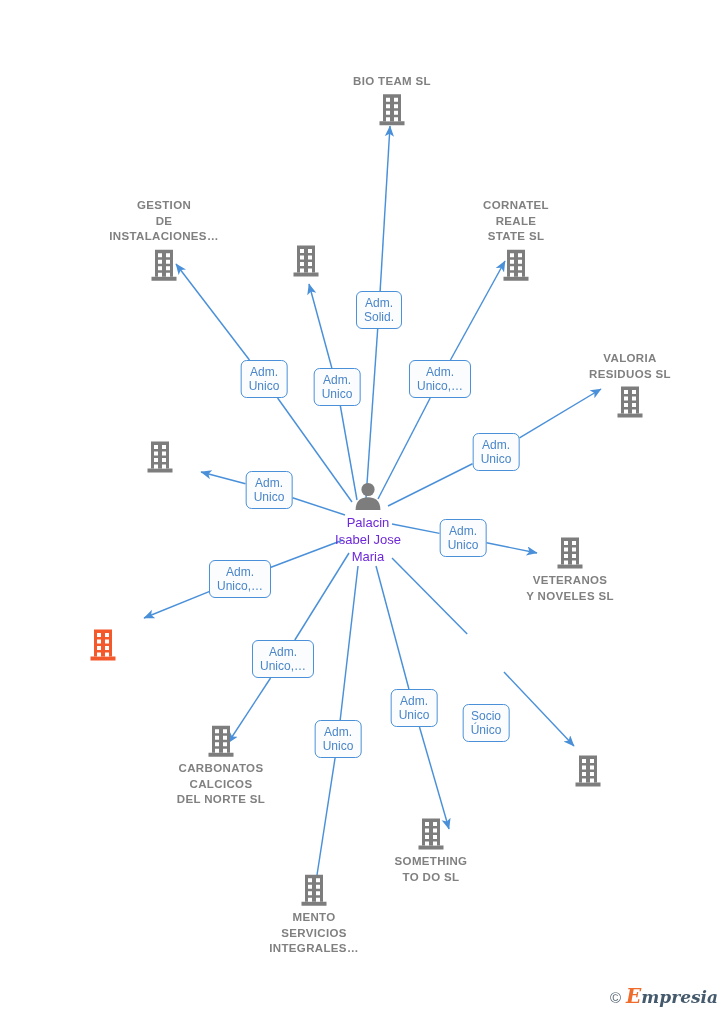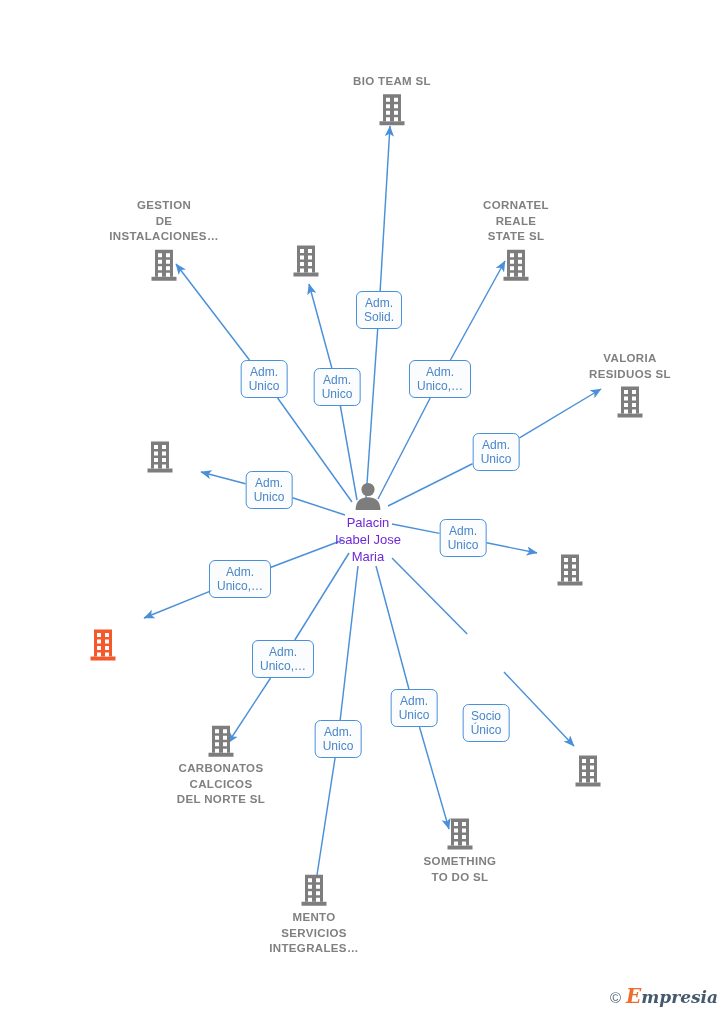--- a/index.html
+++ b/index.html
@@ -189,21 +189,22 @@
             <g fill="#ffffff">
               <rect x="9" y="5" width="4" height="4"></rect>
               <rect x="17" y="5" width="4" height="4"></rect>
               <rect x="9" y="11.5" width="4" height="4"></rect>
               <rect x="17" y="11.5" width="4" height="4"></rect>
               <rect x="9" y="18" width="4" height="4"></rect>
               <rect x="17" y="18" width="4" height="4"></rect>
               <rect x="9" y="24.5" width="4" height="4"></rect>
               <rect x="17" y="24.5" width="4" height="4"></rect>
             </g>
-          </svg></span></div>
+          </svg></span><span class="caption">VETERANOS
+Y NOVELES  SL</span></div>
       <div class="node company caption-bottom highlight" style="left: 103px; top: 645px;"><span><svg class="icon" width="30" height="34" viewBox="0 0 30 34" aria-hidden="true">
             <rect x="6" y="1.5" width="18" height="27" fill="#f4592c"></rect>
             <rect x="2.5" y="28.5" width="25" height="4" fill="#f4592c"></rect>
             <g fill="#ffffff">
               <rect x="9" y="5" width="4" height="4"></rect>
               <rect x="17" y="5" width="4" height="4"></rect>
               <rect x="9" y="11.5" width="4" height="4"></rect>
               <rect x="17" y="11.5" width="4" height="4"></rect>
               <rect x="9" y="18" width="4" height="4"></rect>
               <rect x="17" y="18" width="4" height="4"></rect>
@@ -234,21 +235,21 @@
               <rect x="9" y="11.5" width="4" height="4"></rect>
               <rect x="17" y="11.5" width="4" height="4"></rect>
               <rect x="9" y="18" width="4" height="4"></rect>
               <rect x="17" y="18" width="4" height="4"></rect>
               <rect x="9" y="24.5" width="4" height="4"></rect>
               <rect x="17" y="24.5" width="4" height="4"></rect>
             </g>
           </svg></span><span class="caption">CARBONATOS
 CALCICOS
 DEL NORTE  SL</span></div>
-      <div class="node company caption-bottom" style="left: 460px; top: 851px;"><span><svg class="icon" width="30" height="34" viewBox="0 0 30 34" aria-hidden="true">
+      <div class="node company caption-bottom" style="left: 431px; top: 851px;"><span><svg class="icon" width="30" height="34" viewBox="0 0 30 34" aria-hidden="true">
             <rect x="6" y="1.5" width="18" height="27" fill="#7d7d7d"></rect>
             <rect x="2.5" y="28.5" width="25" height="4" fill="#7d7d7d"></rect>
             <g fill="#ffffff">
               <rect x="9" y="5" width="4" height="4"></rect>
               <rect x="17" y="5" width="4" height="4"></rect>
               <rect x="9" y="11.5" width="4" height="4"></rect>
               <rect x="17" y="11.5" width="4" height="4"></rect>
               <rect x="9" y="18" width="4" height="4"></rect>
               <rect x="17" y="18" width="4" height="4"></rect>
               <rect x="9" y="24.5" width="4" height="4"></rect>

